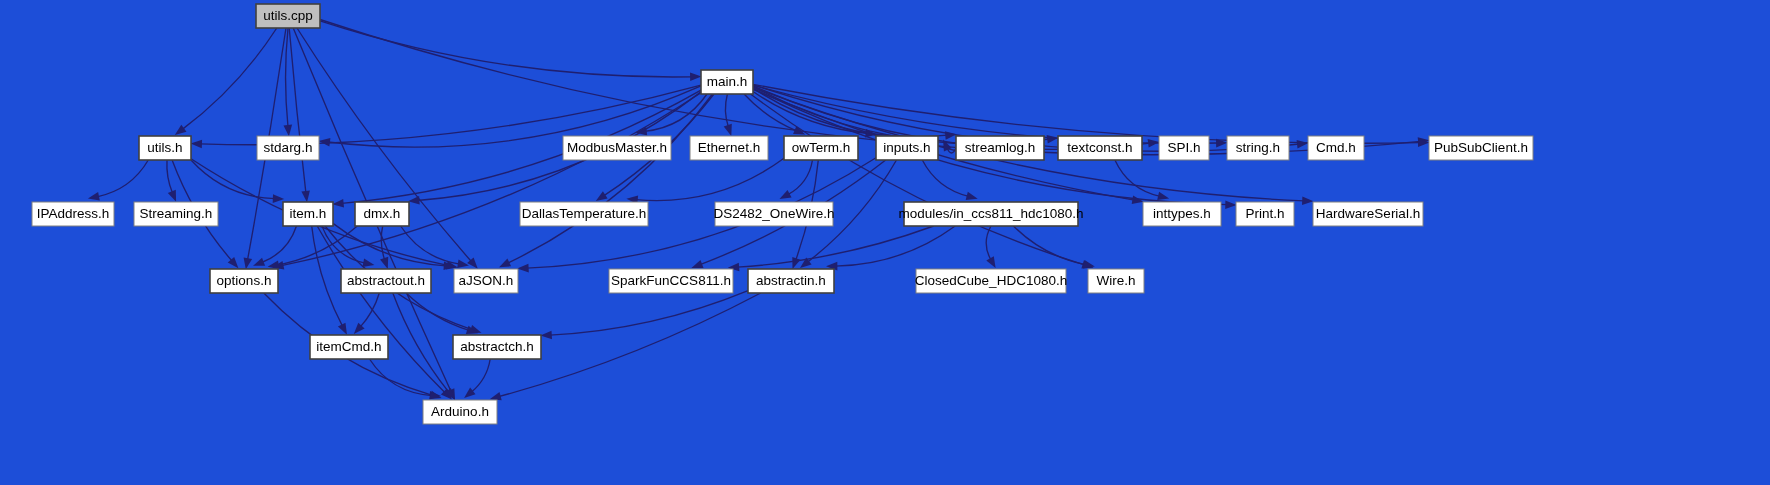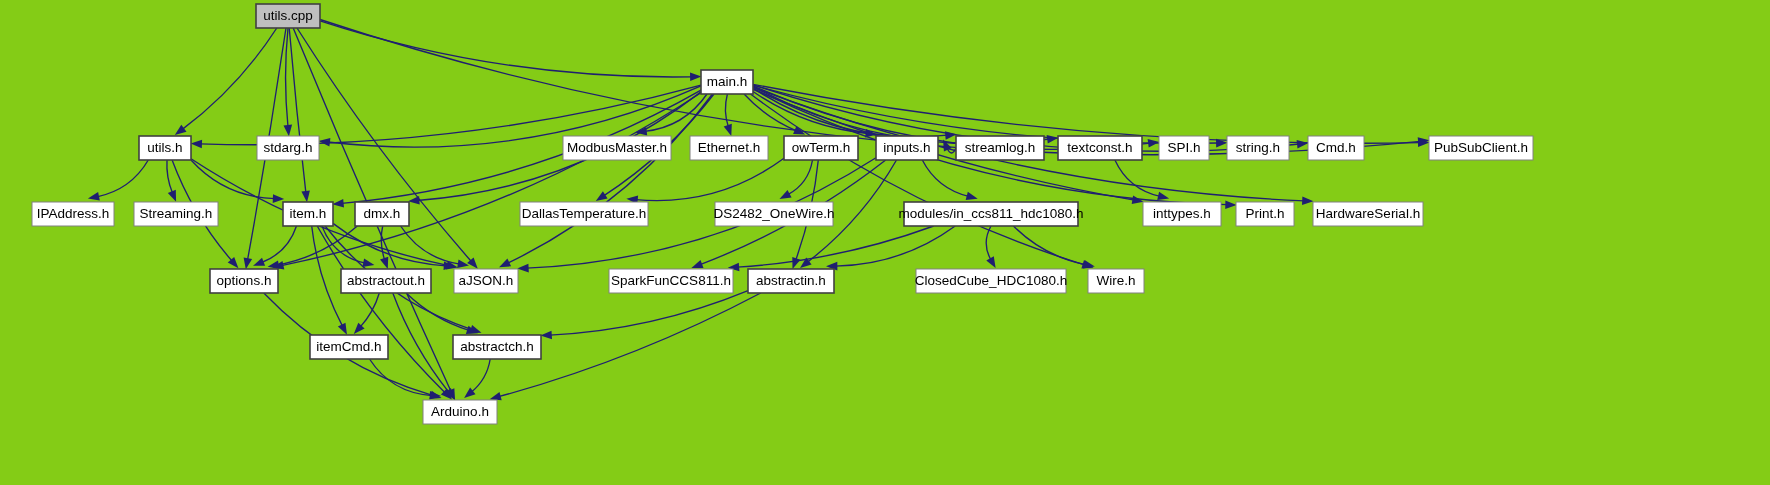--- a/index.html
+++ b/index.html
@@ -4,21 +4,21 @@
 <style>
   html, body {
     margin: 0;
     padding: 0;
     background: #ffffff;
   }
   #graph-root {
     position: relative;
     width: 1770px;
     height: 485px;
-    background: #84cc16;
+    background: #1d4ed8;
     font-family: "Liberation Sans", sans-serif;
     overflow: hidden;
   }
   svg#graph-svg {
     position: absolute;
     top: 0;
     left: 0;
     width: 1770px;
     height: 485px;
   }

